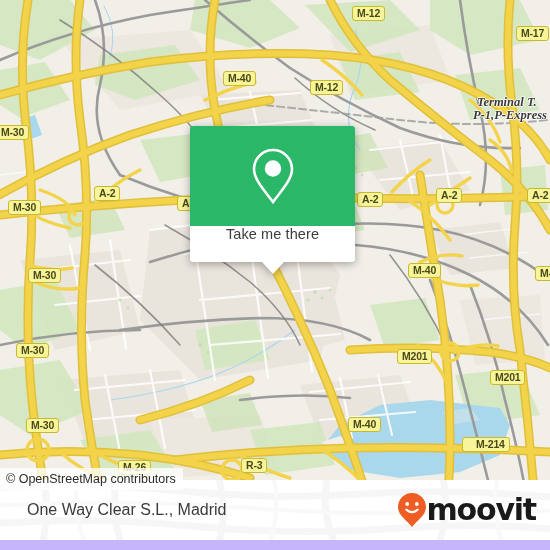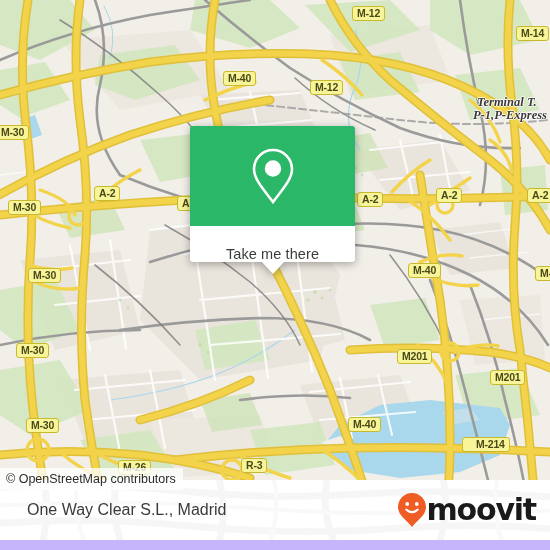--- a/index.html
+++ b/index.html
@@ -76,21 +76,21 @@
     border-radius: 3px 3px 0 0;
     display: flex;
     align-items: center;
     justify-content: center;
   }
   #popup-bottom {
     height: 36px;
     background: #ffffff;
     border-radius: 0 0 3px 3px;
     display: flex;
-    align-items: flex-end;
+    align-items: flex-start;
     justify-content: center;
   }
   #popup-label {
     font-family: "Liberation Sans", sans-serif;
     font-size: 14.5px;
     color: #3c3c3c;
     letter-spacing: .1px;
   }
   #popup-tail {
     position: absolute;
@@ -371,21 +371,21 @@
           <circle cx="128" cy="308" r="1.5"></circle>
         <circle cx="200" cy="345" r="1.8"></circle>
           <circle cx="208" cy="352" r="1.6"></circle>
         <circle cx="355" cy="168" r="1.8"></circle>
           <circle cx="362" cy="175" r="1.5"></circle>
       </g>
     </svg>
 
     <div id="shields">
         <div class="shield" style="left: 352px; top: 6px;">M-12</div>
-        <div class="shield" style="left: 516px; top: 26px;">M-14</div>
+        <div class="shield" style="left: 516px; top: 26px;">M-17</div>
         <div class="shield" style="left: 223px; top: 71px;">M-40</div>
         <div class="shield" style="left: 310px; top: 80px;">M-12</div>
         <div class="shield" style="left: -4px; top: 125px;">M-30</div>
         <div class="shield" style="left: 94px; top: 186px;">A-2</div>
         <div class="shield" style="left: 177px; top: 196px;">A-2</div>
         <div class="shield" style="left: 8px; top: 200px;">M-30</div>
         <div class="shield" style="left: 357px; top: 192px;">A-2</div>
         <div class="shield" style="left: 436px; top: 188px;">A-2</div>
         <div class="shield" style="left: 527px; top: 188px;">A-2</div>
         <div class="shield" style="left: 28px; top: 268px;">M-30</div>

